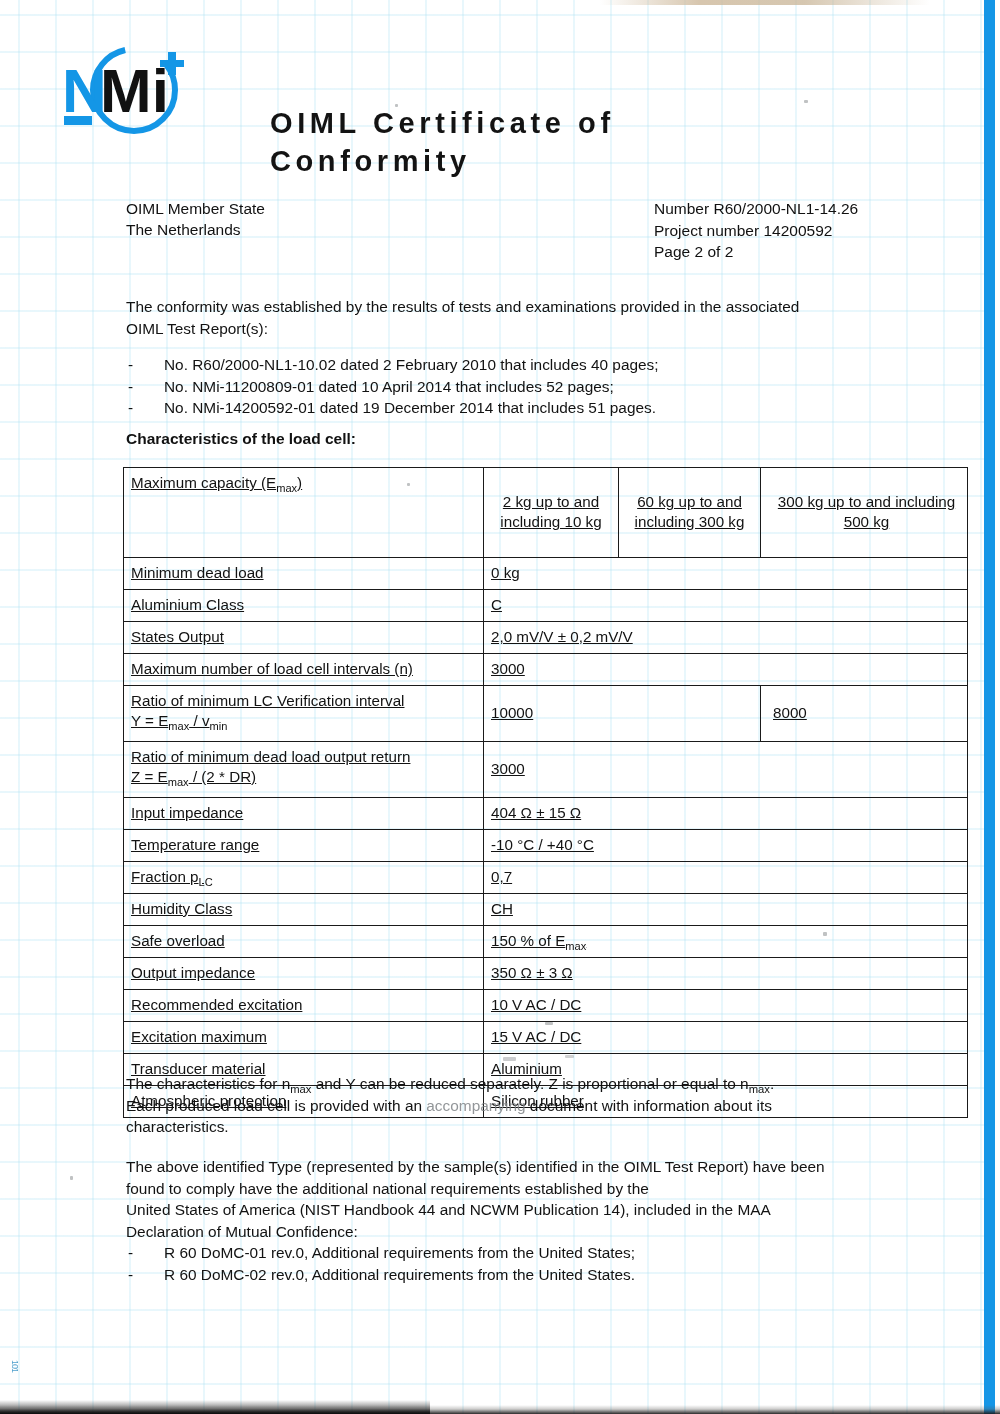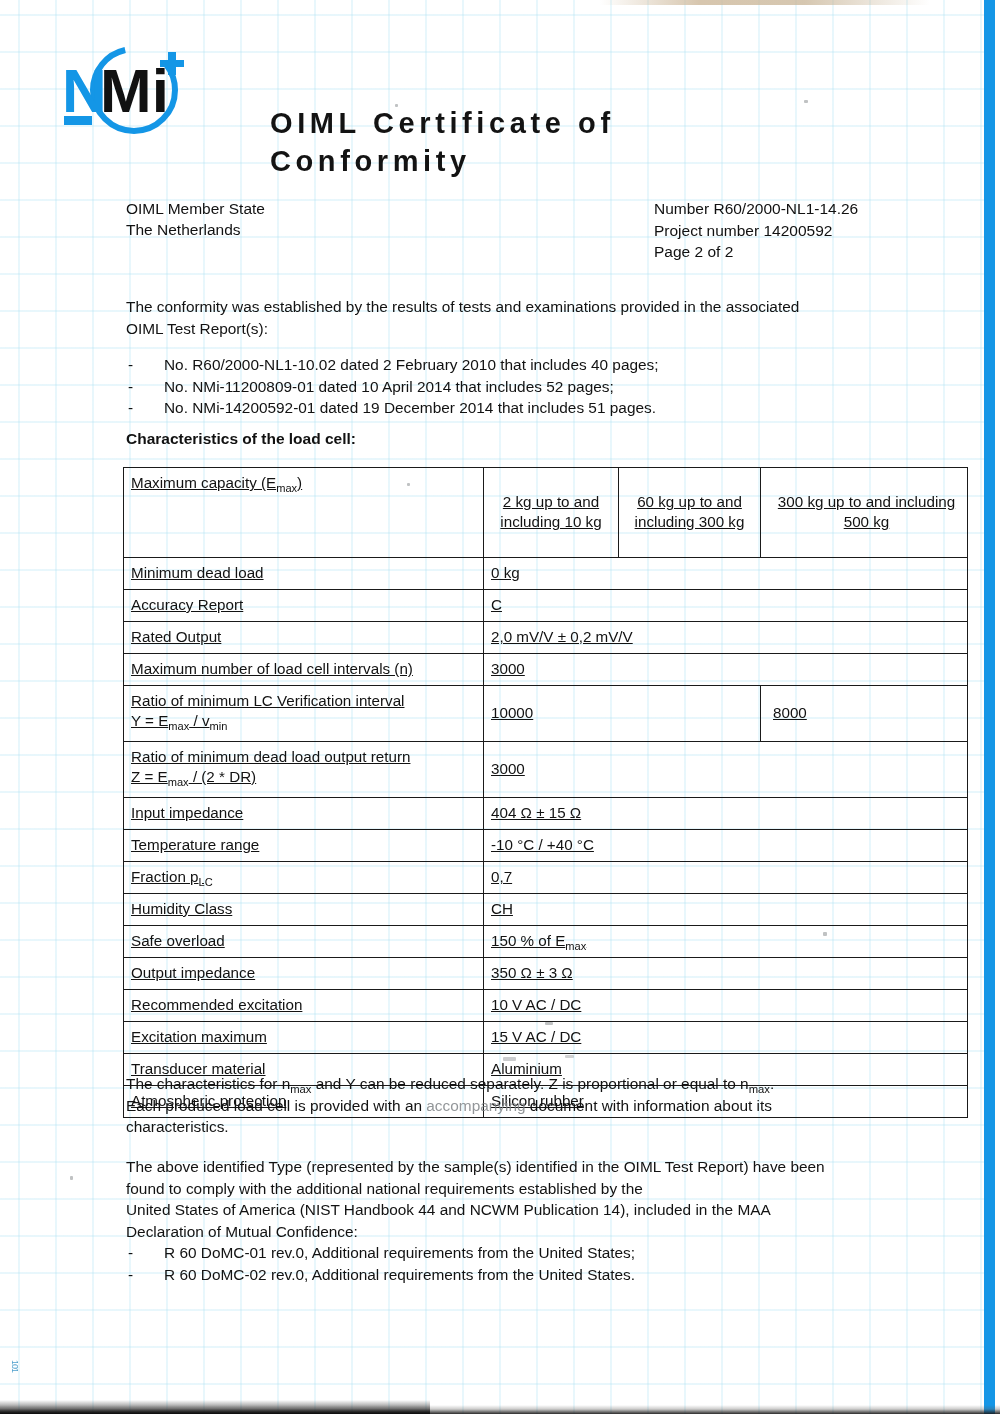--- a/index.html
+++ b/index.html
@@ -285,25 +285,25 @@
           <td class="c1 hdr-cell">2 kg up to and including 10 kg</td>
           <td class="c2 hdr-cell">60 kg up to and including 300 kg</td>
           <td class="c3 hdr-cell">300 kg up to and including 500 kg</td>
         </tr>
 
         <tr>
           <td class="lab">Minimum dead load</td>
           <td class="ctr" colspan="3">0 kg</td>
         </tr>
         <tr>
-          <td class="lab">Accuracy Report</td>
+          <td class="lab">Aluminium Class</td>
           <td class="ctr" colspan="3">C</td>
         </tr>
         <tr>
-          <td class="lab">Rated Output</td>
+          <td class="lab">States Output</td>
           <td class="ctr" colspan="3">2,0 mV/V ± 0,2 mV/V</td>
         </tr>
         <tr>
           <td class="lab">Maximum number of load cell intervals (n)</td>
           <td class="ctr" colspan="3">3000</td>
         </tr>
 
         <tr>
           <td class="lab two-line">
             <span>Ratio of minimum LC Verification interval</span><br>
@@ -378,21 +378,21 @@
       <span>The characteristics for n</span><sub>max</sub><span> and Y can be reduced separately. Z is proportional or equal to n</span><sub>max</sub><span>.</span>
     </div>
     <div>
       <span>Each produced load cell is provided with an </span><span class="faded">accompanying</span><span> document with information about its</span>
     </div>
     <div>characteristics.</div>
   </div>
 
   <div class="para note-b">
     <div>The above identified Type (represented by the sample(s) identified in the OIML Test Report) have been</div>
-    <div>found to comply with the additional national requirements established by the</div>
+    <div>found to comply have the additional national requirements established by the</div>
     <div>United States of America (NIST Handbook 44 and NCWM Publication 14), included in the MAA</div>
     <div>Declaration of Mutual Confidence:</div>
     <ul class="dash-list">
       <li>
         <span class="dash">-</span>
         <span>R 60 DoMC-01 rev.0, Additional requirements from the United States;</span>
       </li>
       <li>
         <span class="dash">-</span>
         <span>R 60 DoMC-02 rev.0, Additional requirements from the United States.</span>

